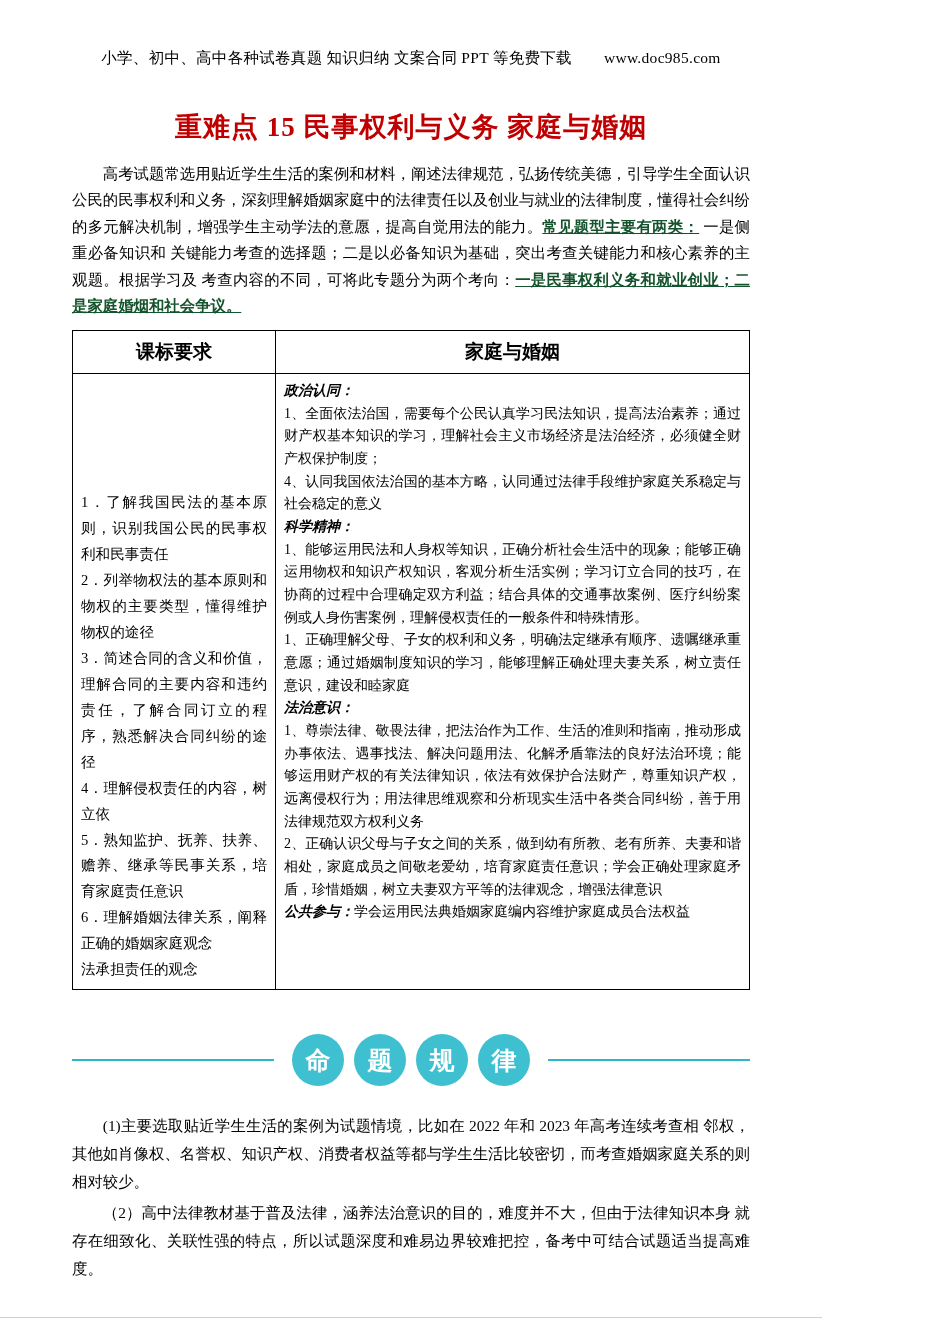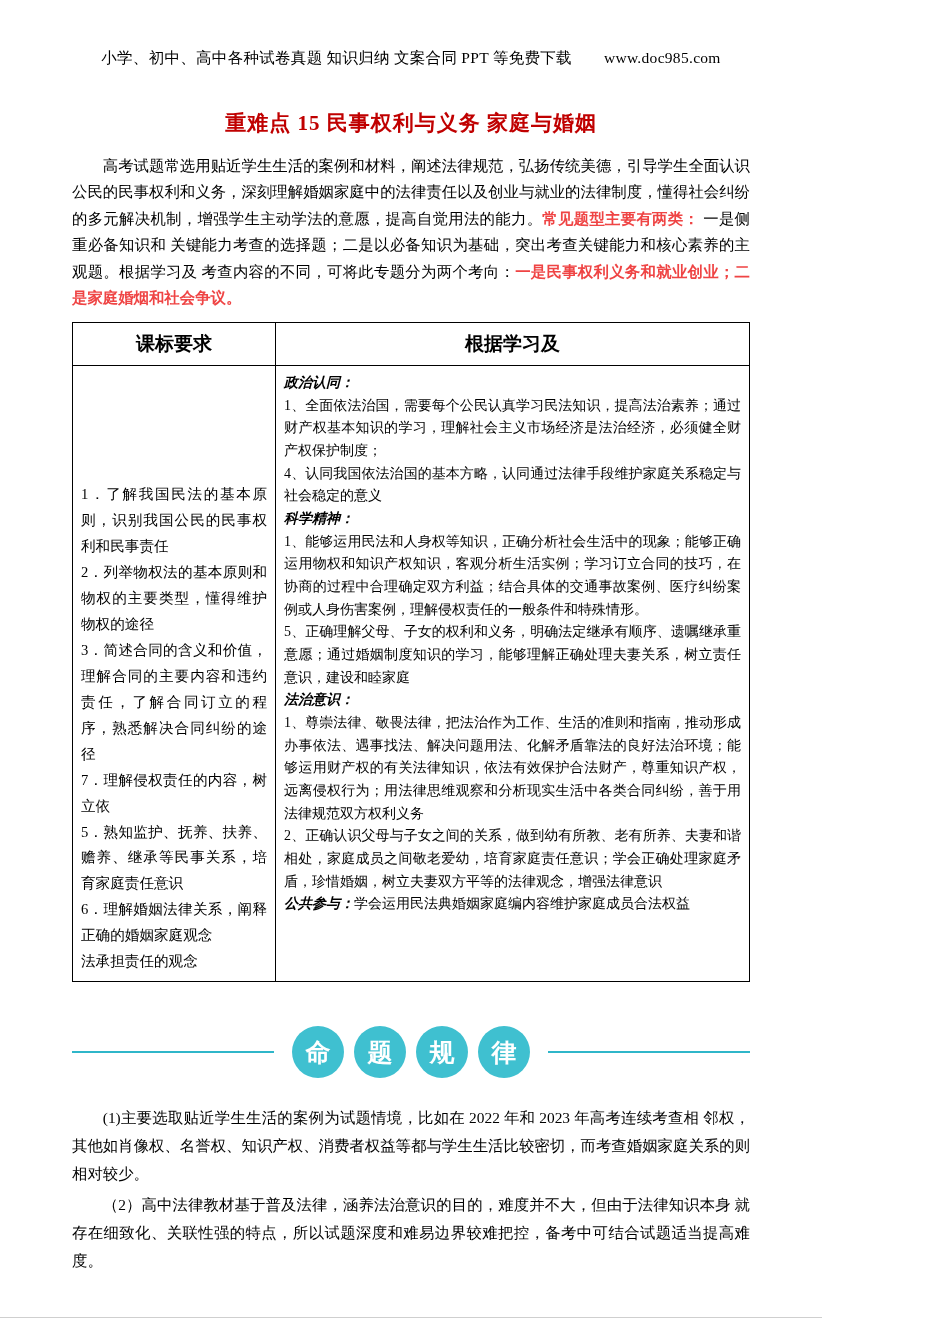--- a/index.html
+++ b/index.html
@@ -26,35 +26,36 @@
     color: #000;
     margin-top: 8px;
     margin-bottom: 40px;
   }
   .header-line .url {
     margin-left: 32px;
   }
   h1.doc-title {
     text-align: center;
     color: #c00000;
-    font-size: 21px;
+    font-size: 27px;
     font-weight: bold;
     margin: 18px 0 16px 0;
     letter-spacing: 1px;
   }
   p.intro {
     font-size: 15.4px;
     line-height: 1.72;
     text-align: justify;
     text-indent: 2em;
     margin: 0 0 2px 0;
   }
   .hl-red {
-    color: #ef4444;
-    font-weight: bold;
+    color: #14532d;
+    font-weight: bold;
+    text-decoration: underline;
   }
   table.req-table {
     width: 100%;
     border-collapse: collapse;
     margin-top: 10px;
     table-layout: fixed;
   }
   table.req-table th, table.req-table td {
     border: 1px solid #000;
     vertical-align: top;
@@ -151,41 +152,41 @@
   </p>
 
   <table class="req-table">
     <colgroup>
         <col class="c1">
         <col class="c2">
       </colgroup>
     <thead>
       <tr>
         <th>课标要求</th>
-        <th>根据学习及</th>
+        <th>家庭与婚姻</th>
       </tr>
     </thead>
     <tbody>
       <tr>
         <td class="cell-left">
           <div class="pad" style="white-space: pre-line;">1．了解我国民法的基本原则，识别我国公民的民事权利和民事责任
 2．列举物权法的基本原则和物权的主要类型，懂得维护物权的途径
 3．简述合同的含义和价值，理解合同的主要内容和违约责任，了解合同订立的程序，熟悉解决合同纠纷的途径
-7．理解侵权责任的内容，树立依
+4．理解侵权责任的内容，树立依
 5．熟知监护、抚养、扶养、赡养、继承等民事关系，培育家庭责任意识
 6．理解婚姻法律关系，阐释正确的婚姻家庭观念
 法承担责任的观念</div>
         </td>
         <td class="cell-right">
           <p><span class="sub-h">政治认同：</span></p>
           <p>1、全面依法治国，需要每个公民认真学习民法知识，提高法治素养；通过财产权基本知识的学习，理解社会主义市场经济是法治经济，必须健全财产权保护制度；</p>
           <p>4、认同我国依法治国的基本方略，认同通过法律手段维护家庭关系稳定与社会稳定的意义</p>
           <p><span class="sub-h">科学精神：</span></p>
           <p>1、能够运用民法和人身权等知识，正确分析社会生活中的现象；能够正确运用物权和知识产权知识，客观分析生活实例；学习订立合同的技巧，在协商的过程中合理确定双方利益；结合具体的交通事故案例、医疗纠纷案例或人身伤害案例，理解侵权责任的一般条件和特殊情形。</p>
-          <p>5、正确理解父母、子女的权利和义务，明确法定继承有顺序、遗嘱继承重意愿；通过婚姻制度知识的学习，能够理解正确处理夫妻关系，树立责任意识，建设和睦家庭</p>
+          <p>1、正确理解父母、子女的权利和义务，明确法定继承有顺序、遗嘱继承重意愿；通过婚姻制度知识的学习，能够理解正确处理夫妻关系，树立责任意识，建设和睦家庭</p>
           <p><span class="sub-h">法治意识：</span></p>
           <p>1、尊崇法律、敬畏法律，把法治作为工作、生活的准则和指南，推动形成办事依法、遇事找法、解决问题用法、化解矛盾靠法的良好法治环境；能够运用财产权的有关法律知识，依法有效保护合法财产，尊重知识产权，远离侵权行为；用法律思维观察和分析现实生活中各类合同纠纷，善于用法律规范双方权利义务</p>
           <p>2、正确认识父母与子女之间的关系，做到幼有所教、老有所养、夫妻和谐相处，家庭成员之间敬老爱幼，培育家庭责任意识；学会正确处理家庭矛盾，珍惜婚姻，树立夫妻双方平等的法律观念，增强法律意识</p>
           <p><span class="sub-h">公共参与：</span><span>学会运用民法典婚姻家庭编内容维护家庭成员合法权益</span></p>
         </td>
       </tr>
     </tbody>
   </table>
 
   <div class="banner">

